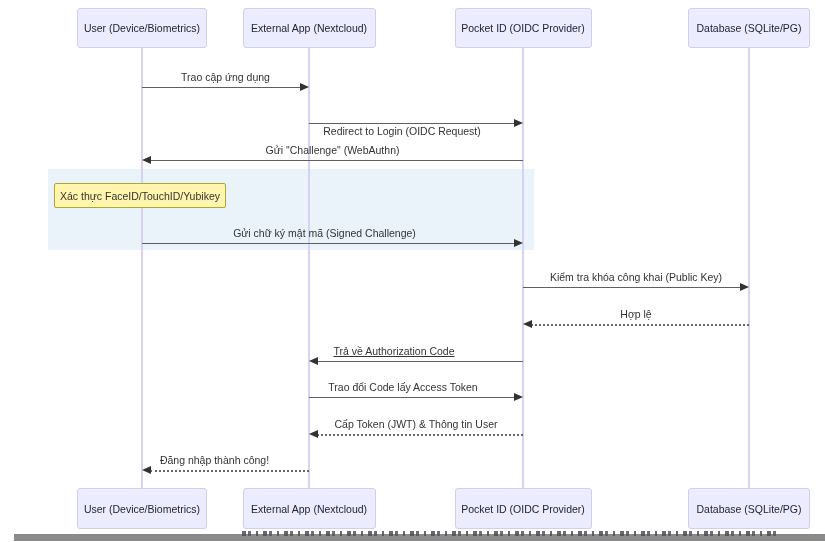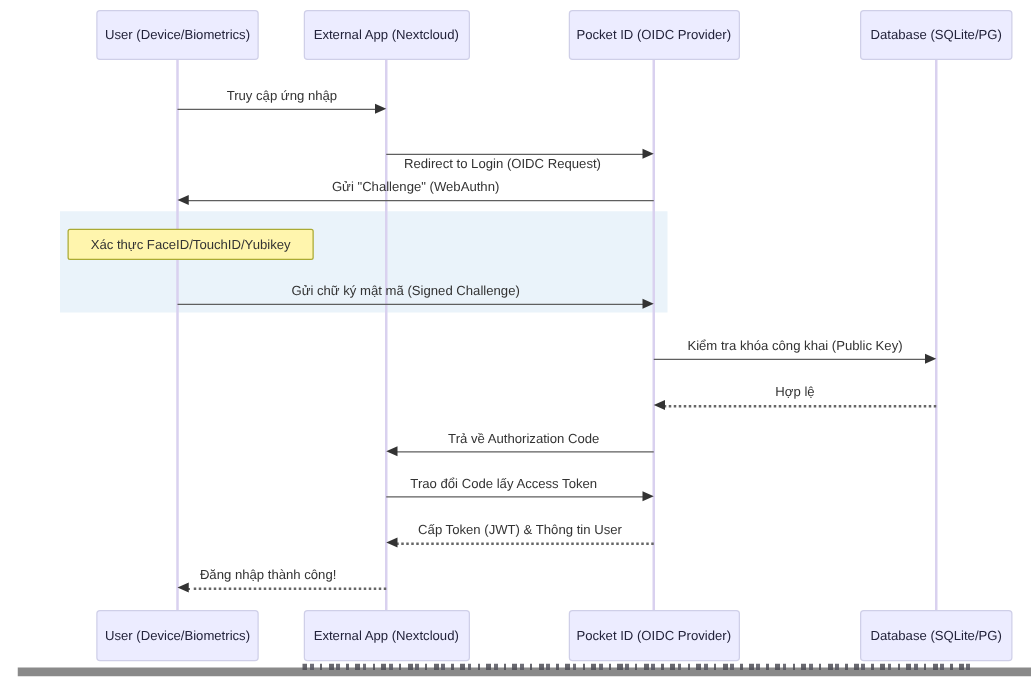--- a/index.html
+++ b/index.html
@@ -48,49 +48,49 @@
       <div class="actor-box" style="left: 228.5px; top: 8px; width: 133px; height: 40px; background: rgb(236, 236, 255); border: 1px solid rgb(207, 207, 232);">External App (Nextcloud)</div>
       <div class="actor-box" style="left: 228.5px; top: 488px; width: 133px; height: 41px; background: rgb(236, 236, 255); border: 1px solid rgb(207, 207, 232);">External App (Nextcloud)</div>
       <div class="lifeline" style="left: 508.25px; top: 48px; height: 440px; background: rgb(217, 209, 239);"></div>
       <div class="actor-box" style="left: 440.5px; top: 8px; width: 137px; height: 40px; background: rgb(236, 236, 255); border: 1px solid rgb(207, 207, 232);">Pocket ID (OIDC Provider)</div>
       <div class="actor-box" style="left: 440.5px; top: 488px; width: 137px; height: 41px; background: rgb(236, 236, 255); border: 1px solid rgb(207, 207, 232);">Pocket ID (OIDC Provider)</div>
       <div class="lifeline" style="left: 734.25px; top: 48px; height: 440px; background: rgb(217, 209, 239);"></div>
       <div class="actor-box" style="left: 674px; top: 8px; width: 122px; height: 40px; background: rgb(236, 236, 255); border: 1px solid rgb(207, 207, 232);">Database (SQLite/PG)</div>
       <div class="actor-box" style="left: 674px; top: 488px; width: 122px; height: 41px; background: rgb(236, 236, 255); border: 1px solid rgb(207, 207, 232);">Database (SQLite/PG)</div>
     </div>
   <div id="messages-layer">
-      <div class="msg-label" style="left: 128px; width: 167px; top: 70px;">Truy cập ứng nhập</div>
+      <div class="msg-label" style="left: 128px; width: 167px; top: 70px;">Trao cập ứng dụng</div>
       <div class="msg-line solid" style="left: 128px; width: 159px; top: 87px; border-top-color: rgb(95, 95, 95);"></div>
       <div class="arrow-head right" style="left: 286px; top: 83px; border-left-color: rgb(51, 51, 51);"></div>
       <div class="msg-label" style="left: 295px; width: 186px; top: 124px;">Redirect to Login (OIDC Request)</div>
       <div class="msg-line solid" style="left: 295px; width: 206px; top: 123px; border-top-color: rgb(95, 95, 95);"></div>
       <div class="arrow-head right" style="left: 500px; top: 119px; border-left-color: rgb(51, 51, 51);"></div>
       <div class="msg-label" style="left: 128px; width: 381px; top: 143px;">Gửi "Challenge" (WebAuthn)</div>
       <div class="msg-line solid" style="left: 136px; width: 373px; top: 160px; border-top-color: rgb(95, 95, 95);"></div>
       <div class="arrow-head left" style="left: 128px; top: 156px; border-right-color: rgb(51, 51, 51);"></div>
       <div class="msg-label" style="left: 120px; width: 381px; top: 226px;">Gửi chữ ký mật mã (Signed Challenge)</div>
       <div class="msg-line solid" style="left: 128px; width: 373px; top: 243px; border-top-color: rgb(95, 95, 95);"></div>
       <div class="arrow-head right" style="left: 500px; top: 239px; border-left-color: rgb(51, 51, 51);"></div>
       <div class="msg-label" style="left: 509px; width: 226px; top: 270px;">Kiểm tra khóa công khai (Public Key)</div>
       <div class="msg-line solid" style="left: 509px; width: 218px; top: 287px; border-top-color: rgb(95, 95, 95);"></div>
       <div class="arrow-head right" style="left: 726px; top: 283px; border-left-color: rgb(51, 51, 51);"></div>
       <div class="msg-label" style="left: 509px; width: 226px; top: 307px;">Hợp lệ</div>
       <div class="msg-line dashed" style="left: 517px; width: 218px; top: 324px; border-top-color: rgb(102, 102, 102);"></div>
       <div class="arrow-head left" style="left: 509px; top: 320px; border-right-color: rgb(51, 51, 51);"></div>
-      <div class="msg-label" style="left: 305px; width: 200px; top: 344px;">Trả về Authorization Code</div>
+      <div class="msg-label" style="left: 280px; width: 200px; top: 344px; text-decoration: underline;">Trả về Authorization Code</div>
       <div class="msg-line solid" style="left: 303px; width: 206px; top: 361px; border-top-color: rgb(95, 95, 95);"></div>
       <div class="arrow-head left" style="left: 295px; top: 357px; border-right-color: rgb(51, 51, 51);"></div>
       <div class="msg-label" style="left: 295px; width: 188px; top: 380px;">Trao đổi Code lấy Access Token</div>
       <div class="msg-line solid" style="left: 295px; width: 206px; top: 397px; border-top-color: rgb(95, 95, 95);"></div>
       <div class="arrow-head right" style="left: 500px; top: 393px; border-left-color: rgb(51, 51, 51);"></div>
       <div class="msg-label" style="left: 295px; width: 214px; top: 417px;">Cấp Token (JWT) &amp; Thông tin User</div>
       <div class="msg-line dashed" style="left: 303px; width: 206px; top: 434px; border-top-color: rgb(102, 102, 102);"></div>
       <div class="arrow-head left" style="left: 295px; top: 430px; border-right-color: rgb(51, 51, 51);"></div>
       <div class="msg-label" style="left: 128px; width: 145px; top: 453px;">Đăng nhập thành công!</div>
       <div class="msg-line dashed" style="left: 136px; width: 159px; top: 470px; border-top-color: rgb(102, 102, 102);"></div>
       <div class="arrow-head left" style="left: 128px; top: 466px; border-right-color: rgb(51, 51, 51);"></div>
     </div>
-  <div id="auth-note" style="left: 40px; top: 183px; width: 197px; height: 25px; background: rgb(255, 245, 173); border: 1px solid rgb(170, 170, 51);">
+  <div id="auth-note" style="left: 40px; top: 183px; width: 172px; height: 25px; background: rgb(255, 245, 173); border: 1px solid rgb(170, 170, 51);">
     <span>Xác thực FaceID/TouchID/Yubikey</span>
   </div>
   <div id="bottom-bar" style="top: 534px; height: 7px; background: rgb(138, 138, 138);"></div>
   <div id="text-fragment" style="left: 228px; top: 531px; width: 534px; height: 5px;"></div>
 </div>
 
 </body></html>

